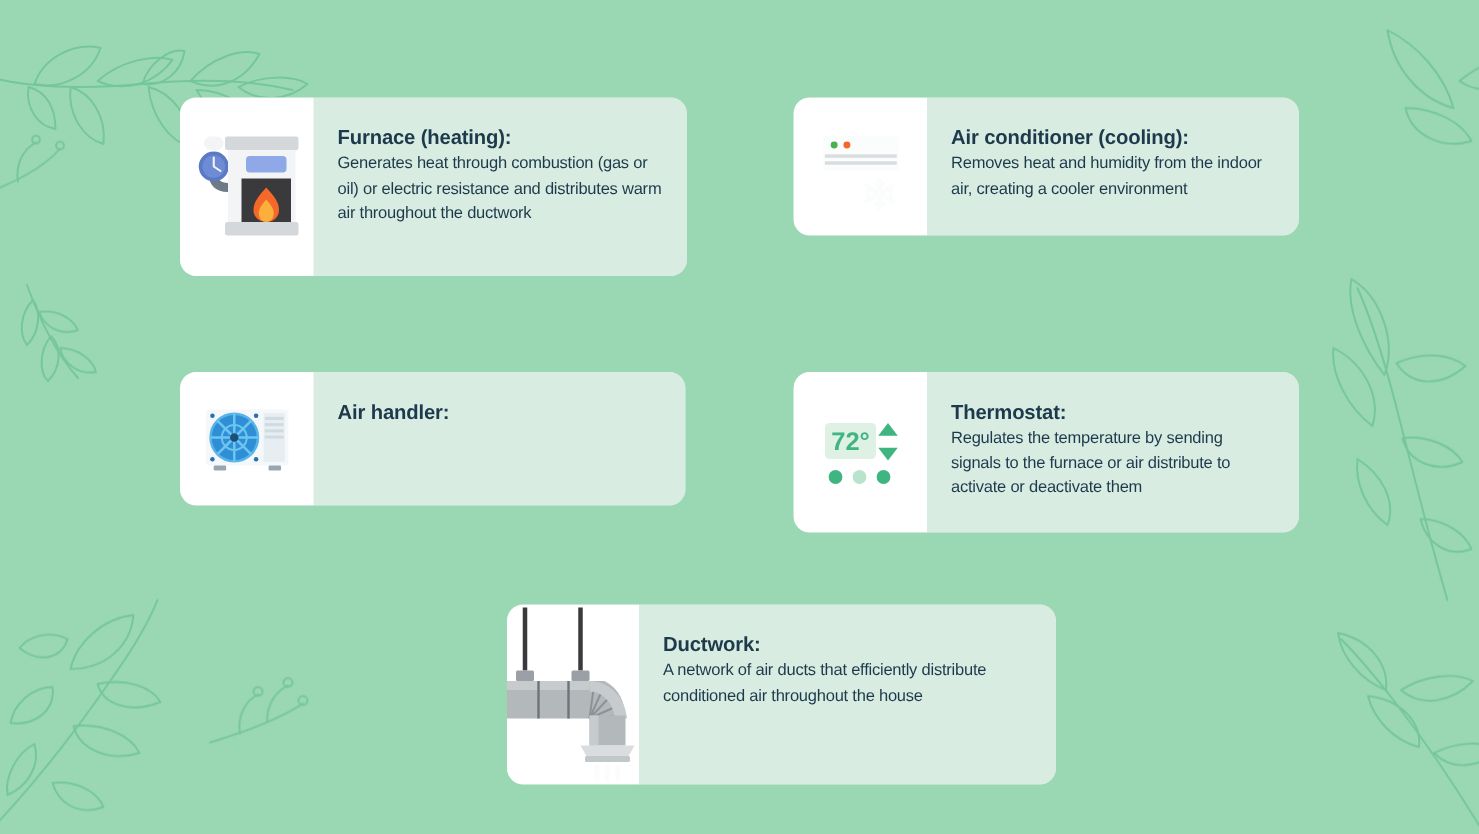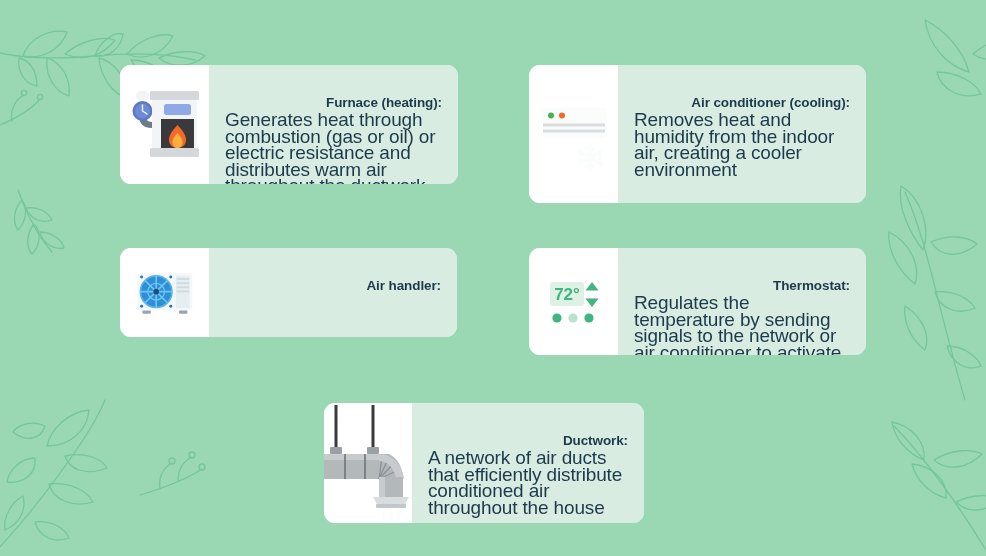--- a/index.html
+++ b/index.html
@@ -34,38 +34,37 @@
     flex:1 1 auto;
     background:#D9ECE2;
     padding:18px 16px 14px 16px;
     box-sizing:border-box;
   }
   .card-title{
     color:#1C3A4B;
     font-size:13.5px;
     font-weight:bold;
     line-height:17px;
-    margin:11px 0 1px 0;
+    margin:0 0 1px 0;
     letter-spacing:-0.1px;
-    text-align:right;
   }
   .card-desc{
     color:#1C3A4B;
-    font-size:19px;
+    font-size:11px;
     line-height:16.6px;
     margin:0;
     letter-spacing:-0.15px;
   }
 
   
   #card-furnace   {left:120px; top:65px;  width:338px; height:119px;}
-  #card-ac        {left:529px; top:65px;  width:337px; height:138px;}
+  #card-ac        {left:529px; top:65px;  width:337px; height:92px;}
   #card-handler   {left:120px; top:248px; width:337px; height:89px;}
   #card-thermostat{left:529px; top:248px; width:337px; height:107px;}
-  #card-ductwork  {left:324px; top:403px; width:320px; height:120px;}
+  #card-ductwork  {left:338px; top:403px; width:366px; height:120px;}
   #card-ductwork .card-icon{width:88px;flex:0 0 88px;}
 
   .icon-svg{position:absolute;left:0;top:0;width:100%;height:100%;}
 </style>
 </head>
 <body>
 
 <svg class="bg-leaves" viewBox="0 0 986 556" xmlns="http://www.w3.org/2000/svg">
   <g fill="none" stroke="#6FC396" stroke-width="1.3" stroke-linecap="round" stroke-linejoin="round" opacity="0.85">
 
@@ -264,21 +263,21 @@
         <text x="38" y="52" text-anchor="middle" font-family="'Liberation Sans', sans-serif" font-size="17" font-weight="bold" fill="#3FB581">72°</text>
         <path d="M63 34 L69.5 42.5 L56.5 42.5 Z" fill="#3FB581"></path>
         <path d="M63 59 L69.5 50.5 L56.5 50.5 Z" fill="#3FB581"></path>
         <circle cx="28" cy="70" r="4.6" fill="#3FB581"></circle>
         <circle cx="44" cy="70" r="4.6" fill="#B9E3CC"></circle>
         <circle cx="60" cy="70" r="4.6" fill="#3FB581"></circle>
       </svg>
     </div>
     <div class="card-body">
       <p class="card-title">Thermostat:</p>
-      <p class="card-desc">Regulates the temperature by sending signals to the network or air conditioner to activate or deactivate them</p>
+      <p class="card-desc">Regulates the temperature by sending signals to the furnace or air distribute to activate or deactivate them</p>
     </div>
   </div>
 
   <div class="card" id="card-ductwork">
     <div class="card-icon">
       <svg class="icon-svg" viewBox="0 0 88 120" xmlns="http://www.w3.org/2000/svg">
 
         <path d="M12 2 L12 44" stroke="#3A3A3C" stroke-width="3"></path>
         <path d="M49 2 L49 44" stroke="#3A3A3C" stroke-width="3"></path>
         <rect x="6" y="44" width="12" height="7" rx="1" fill="#9AA0A5"></rect>

